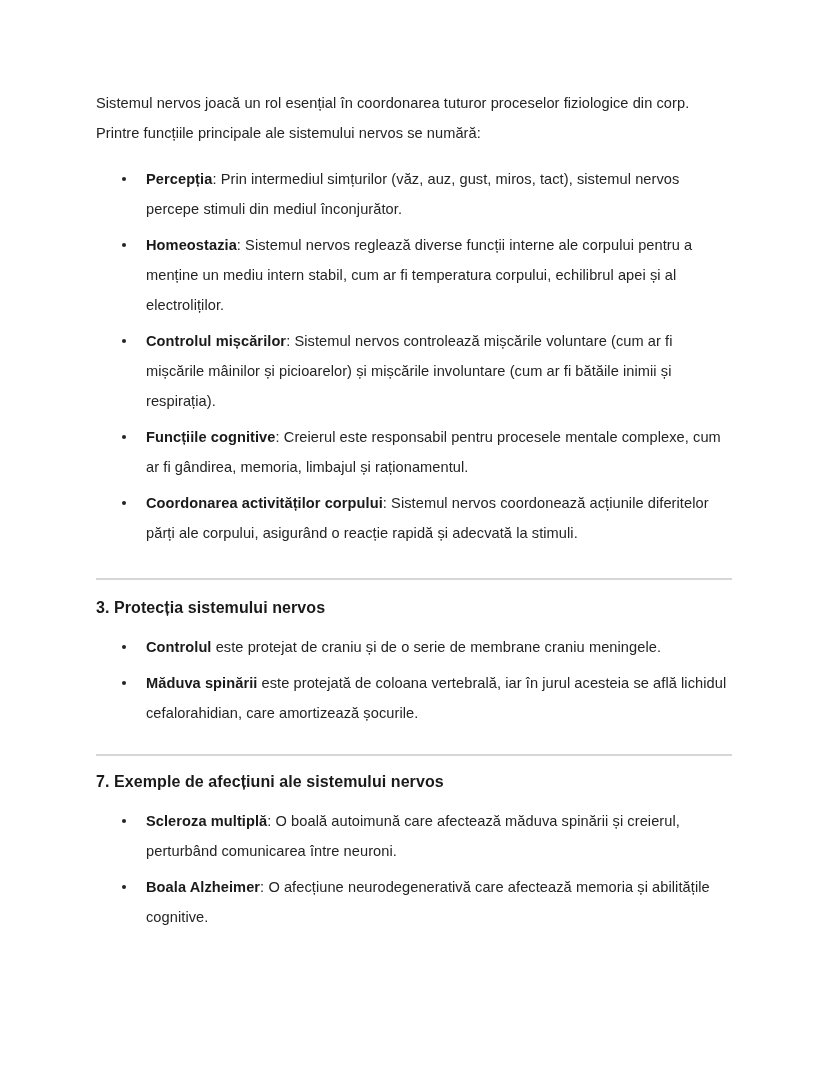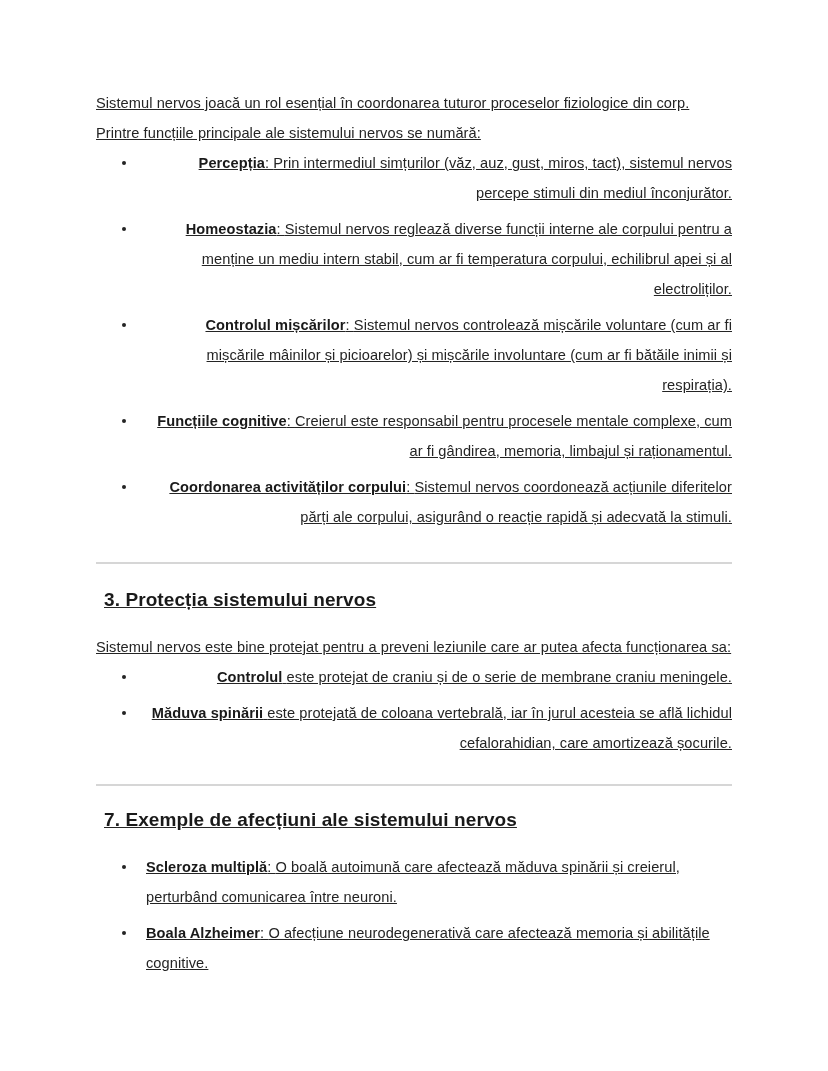--- a/index.html
+++ b/index.html
@@ -20,34 +20,32 @@
     position: relative;
     width: 828px;
     height: 1071px;
     background: #ffffff;
     box-sizing: border-box;
     padding: 88px 97px 0 96px;
   }
 
   .doc-body {
     width: 636px;
-    text-decoration: underline;
   }
 
   p.para {
     margin: 0 0 0 0;
     font-size: 14.6px;
     line-height: 30px;
     color: #242424;
     letter-spacing: 0.005em;
   }
 
   .para + .bullets {
-    margin-top: 0;
-    text-align: right;
+    margin-top: 16px;
   }
 
   ul.bullets {
     list-style: none;
     margin: 0;
     padding: 0;
   }
 
   ul.bullets > li {
     position: relative;
@@ -80,25 +78,25 @@
 
   hr.divider {
     border: none;
     border-top: 2px solid #d6d6d6;
     margin: 0;
     width: 636px;
     height: 0;
   }
 
   .sec-heading {
-    font-size: 19px;
+    font-size: 16px;
     font-weight: bold;
     line-height: 20px;
     color: #1a1a1a;
-    margin: 8px;
+    margin: 0;
     letter-spacing: 0.005em;
   }
 
   
   .gap-before-divider-1 { height: 30px; }
   .gap-after-divider-1  { height: 18px; }
   .gap-after-heading-1  { height: 14px; }
 
   .gap-before-divider-2 { height: 26px; }
   .gap-after-divider-2  { height: 16px; }
@@ -135,21 +133,20 @@
       </li>
     </ul>
 
     <div class="gap-before-divider-1"></div>
     <hr class="divider">
     <div class="gap-after-divider-1"></div>
 
     <h2 class="sec-heading">3. Protecția sistemului nervos</h2>
     <div class="gap-after-heading-1"></div>
 
-    <p class="para">Sistemul nervos este bine protejat pentru a preveni leziunile care ar putea afecta funcționarea sa:</p>
 
     <ul class="bullets">
       <li>
         <span class="bullet-dot"></span>
         <span class="lead">Controlul</span><span> </span><span>este protejat de craniu și de o serie de membrane craniu meningele.</span>
       </li>
       <li>
         <span class="bullet-dot"></span>
         <span class="lead">Măduva spinării</span><span> </span><span>este protejată de coloana vertebrală, iar în jurul acesteia se află lichidul cefalorahidian, care amortizează șocurile.</span>
       </li>

